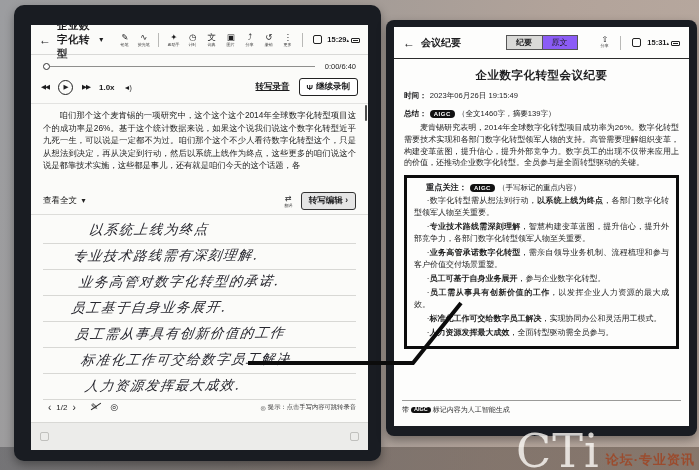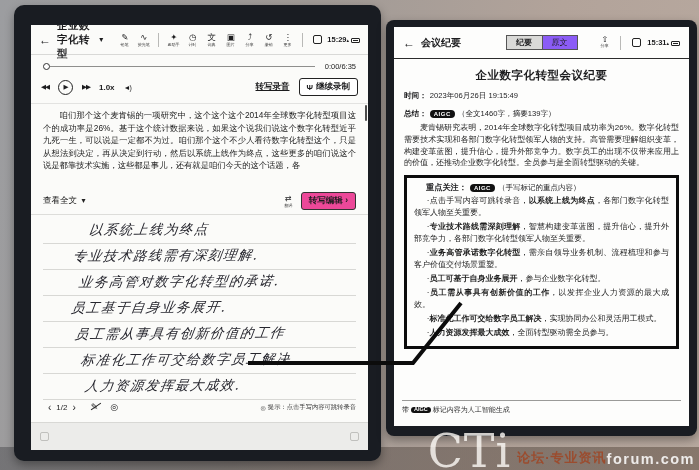--- a/index.html
+++ b/index.html
@@ -56,21 +56,21 @@
 
   .transcript { margin:5px 12px 0; font-size:8.3px; line-height:12.6px; text-align:justify;
                 text-indent:2em; color:#222; height:78px; overflow:hidden; position:relative; }
   .scrollbar-l { position:absolute; right:1px; top:80px; width:2px; height:16px; background:#4c4c4c; border-radius:1px; }
 
   .view-row { display:flex; align-items:center; margin:5px 12px 4px; }
   .view-full { font-size:8.5px; color:#222; }
   .tr-stack { display:flex; flex-direction:column; align-items:center; margin-right:8px; }
   .tr-stack .g { font-size:8px; line-height:8px; }
   .tr-stack .t { font-size:4.5px; color:#444; transform:scale(.9); }
-  .edit-btn { border:1.2px solid #333; border-radius:3px; padding:2px 7px; font-size:8.5px; font-weight:bold; background:#ec4899; }
+  .edit-btn { border:1.2px solid #333; border-radius:3px; padding:2px 7px; font-size:8.5px; font-weight:bold; background:#e5e5e5; }
   .hdiv { border-top:1px solid #ddddda; margin:0 0 0; }
 
   .hw-area { position:relative; margin:3px 12px 0; height:192px;
              background:repeating-linear-gradient(#0000 0 25px,#d8d8d5 25px 26px); }
   .hw { position:absolute; font-family:"DejaVu Serif","Liberation Serif",serif; font-style:italic;
         font-size:13.5px; letter-spacing:1.5px; color:#26262e; transform:skewX(-8deg) rotate(-.4deg);
         white-space:nowrap; }
   .hw1{top:3px;left:46px;} .hw2{top:29px;left:30px;} .hw3{top:55px;left:36px;}
   .hw4{top:81px;left:28px;} .hw5{top:107px;left:32px;} .hw6{top:133px;left:38px;} .hw7{top:159px;left:42px;}
 
@@ -187,21 +187,21 @@
               <span class="wifi">▴</span>
               <span class="batt"></span>
             </span>
           </div>
         </div>
       </div>
 
       <div class="slider-row">
         <span class="knob"></span>
         <span class="track"></span>
-        <span class="a-time">0:00/6:35</span>
+        <span class="a-time">0:00/6:40</span>
       </div>
 
       <div class="ctrl-row">
         <span class="skip">◀◀</span>
         <span class="play">▶</span>
         <span class="skip">▶▶</span>
         <span class="speed">1.0x</span>
         <span class="vol">◄)</span>
         <span class="spacer"></span>
         <span class="link-u">转写录音</span>
@@ -300,21 +300,21 @@
         </div>
 
         <div class="sum-text">麦肯锡研究表明，2014年全球数字化转型项目成功率为26%。数字化转型需要技术实现和各部门数字化转型领军人物的支持。高管需要理解组织变革，构建变革蓝图，提升信心，提升外部竞争力。数字员工的出现不仅带来应用上的价值，还推动企业数字化转型。全员参与是全面转型驱动的关键。</div>
 
         <div class="focus-box">
           <div class="focus-head">
             <span class="b">重点关注：</span>
             <span class="pill">AIGC</span>
             <span style="font-size:7.5px">（手写标记的重点内容）</span>
           </div>
-          <div class="bullet"><span>·点击手写内容可跳转录音，</span><span class="b">以系统上线为终点</span><span>，各部门数字化转型领军人物至关重要。</span></div>
+          <div class="bullet"><span>·数字化转型需从想法到行动，</span><span class="b">以系统上线为终点</span><span>，各部门数字化转型领军人物至关重要。</span></div>
           <div class="bullet"><span>·</span><span class="b">专业技术路线需深刻理解</span><span>，智慧构建变革蓝图，提升信心，提升外部竞争力，各部门数字化转型领军人物至关重要。</span></div>
           <div class="bullet"><span>·</span><span class="b">业务高管承诺数字化转型</span><span>，需亲自领导业务机制、流程梳理和参与客户价值交付场景重塑。</span></div>
           <div class="bullet"><span>·</span><span class="b">员工可基于自身业务展开</span><span>，参与企业数字化转型。</span></div>
           <div class="bullet"><span>·</span><span class="b">员工需从事具有创新价值的工作</span><span>，以发挥企业人力资源的最大成效。</span></div>
           <div class="bullet"><span>·</span><span class="b">标准化工作可交给数字员工解决</span><span>，实现协同办公和灵活用工模式。</span></div>
           <div class="bullet"><span>·</span><span class="b">人力资源发挥最大成效</span><span>，全面转型驱动需全员参与。</span></div>
         </div>
       </div>
 
       <div class="r-footer-div"></div>
@@ -328,16 +328,15 @@
   </div>
 
   <svg class="overlay" width="699" height="470" viewBox="0 0 699 470">
     <polyline points="461,303 413,363 248,363" fill="none" stroke="#0c0c0c" stroke-width="4"></polyline>
   </svg>
 
   <div class="watermark">
     <span class="wm-logo">CTi</span>
     <span class="wm-col">
       <span class="wm-1">论坛·专业资讯</span>
-      <span class="wm-2">forum.com</span>
     </span>
   </div>
 </div>
 
 </body></html>

